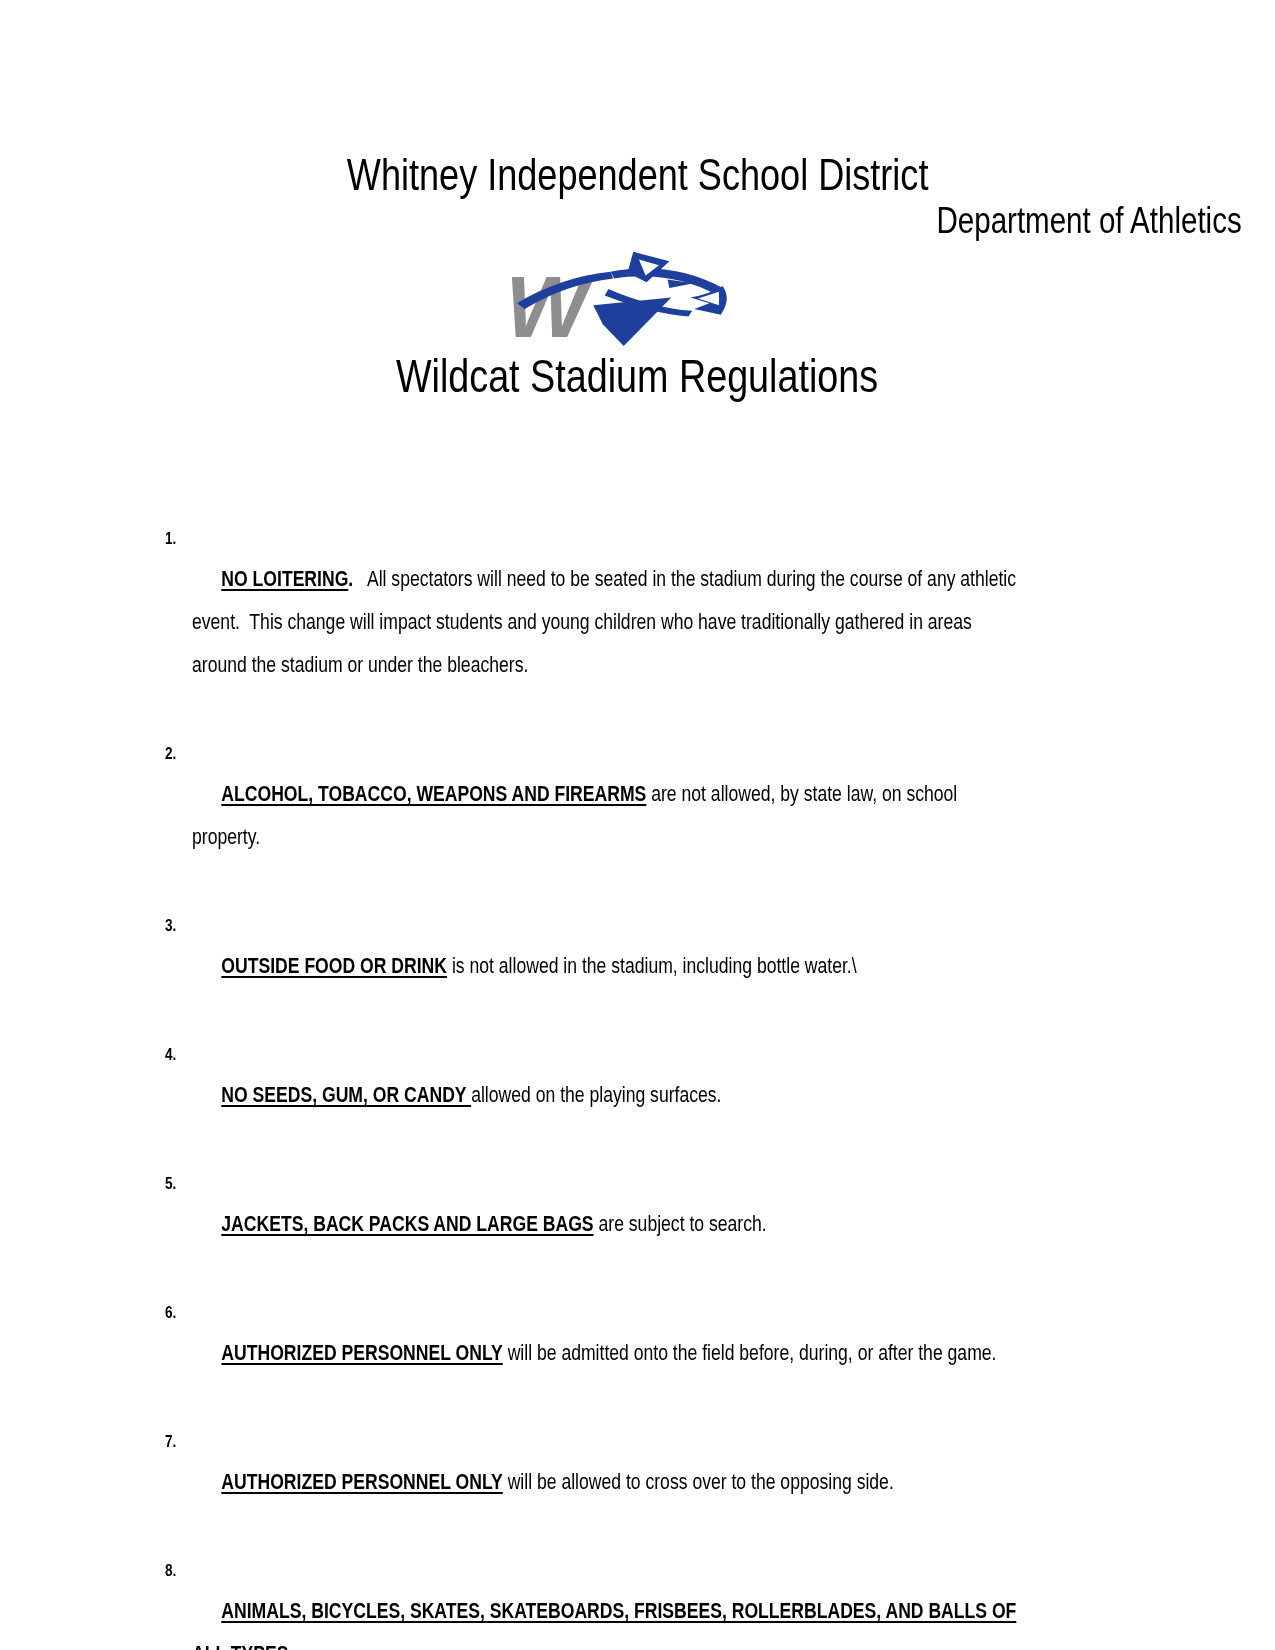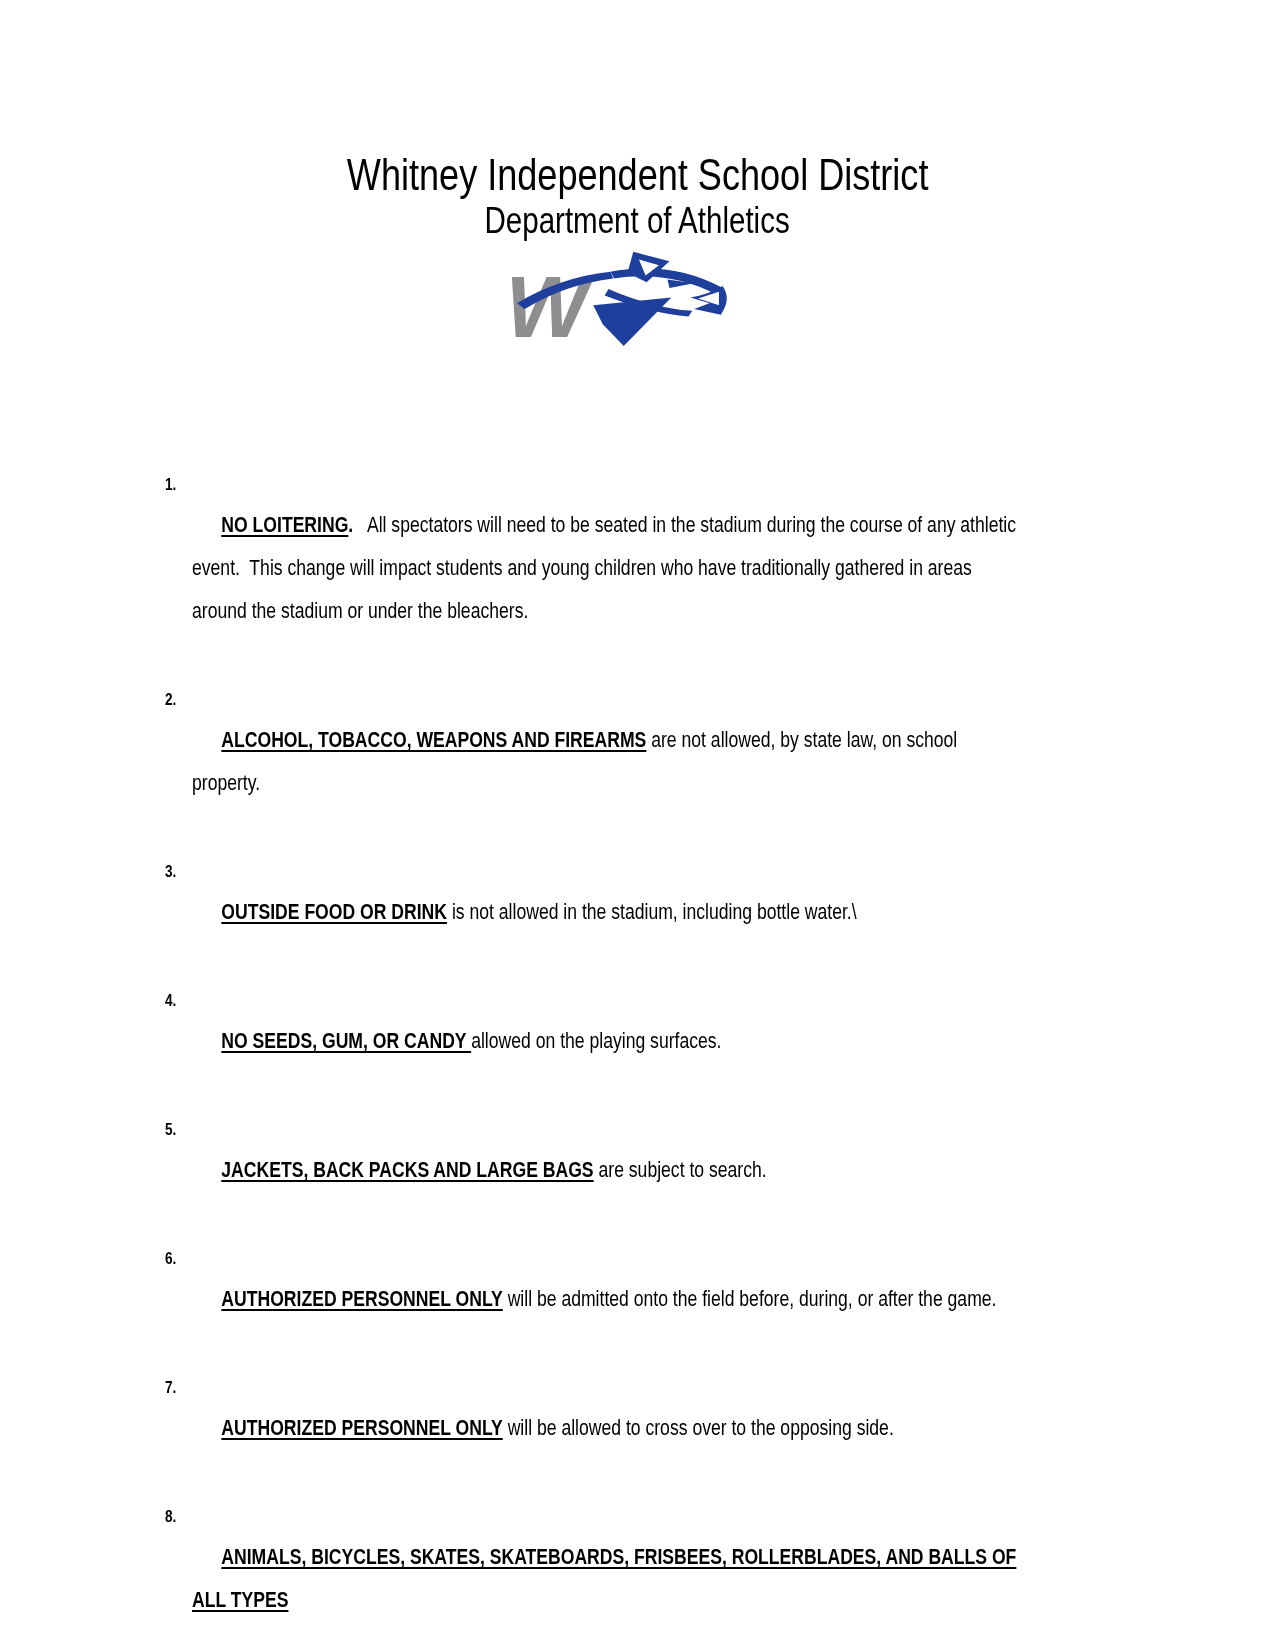--- a/index.html
+++ b/index.html
@@ -25,21 +25,21 @@
   .center-line {
     text-align: center;
     white-space: nowrap;
   }
   .squeeze-c {
     display: inline-block;
     transform: scaleX(0.82);
     transform-origin: 50% 50%;
   }
   .district  { font-size: 44px; line-height: 50px; }
-  .department{ font-size: 36px; line-height: 42px; }
+  .department{ font-size: 36px; line-height: 42px; text-align: right; }
   .address   { font-size: 26px; line-height: 34px; }
   .doc-title { font-size: 46px; line-height: 52px; margin-top: 2px; }
 
   
   .logo-wrap {
     width: 240px;
     height: 100px;
     margin: 6px auto 0 auto;
     transform: translateX(-20px);
   }
@@ -121,20 +121,23 @@
 
         <path d="M94,60 L176,52 L126,103 L104,80 Z"></path>
       </g>
 
       <path d="M142,12 L163,18 L149,29 Z" fill="#ffffff"></path>
 
       <path d="M226,46 L204,53 L226,60 Z" fill="#ffffff"></path>
     </svg>
   </div>
 
+  <div class="center-line doc-title">
+    <span class="squeeze-c">Wildcat Stadium Regulations</span>
+  </div>
 
   <div class="reg-list">
       <div class="reg-item">
     <div class="reg-num">
       <span class="squeeze-r">1.</span>
     </div>
     <div class="reg-text">
       <span class="reg-heading">NO LOITERING</span><span class="reg-heading-suffix">.</span><span>   All spectators will need to be seated in the stadium during the course of any athletic
 event.  This change will impact students and young children who have traditionally gathered in areas
 around the stadium or under the bleachers.</span>

